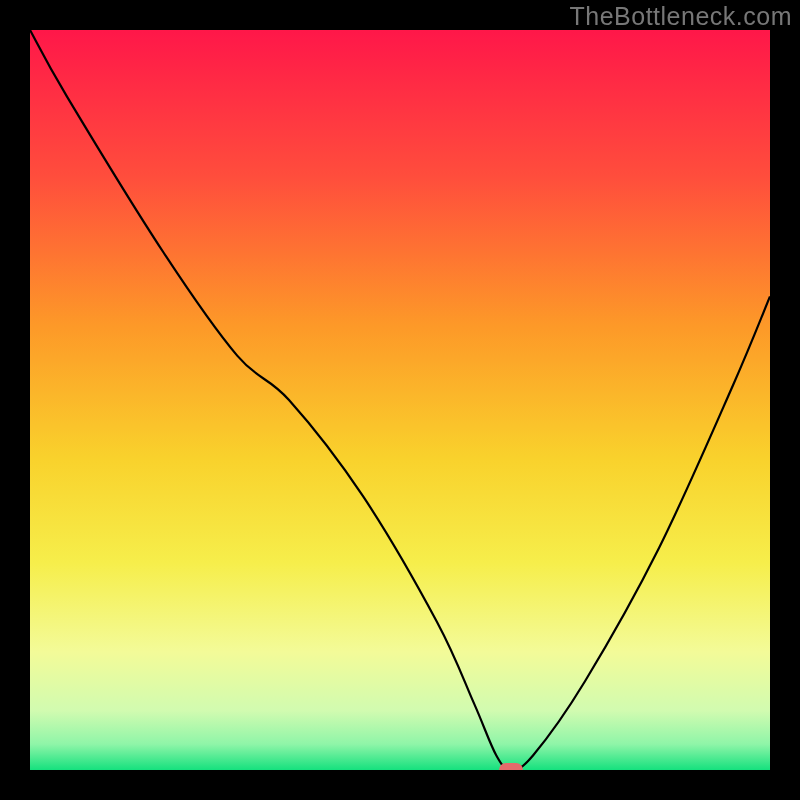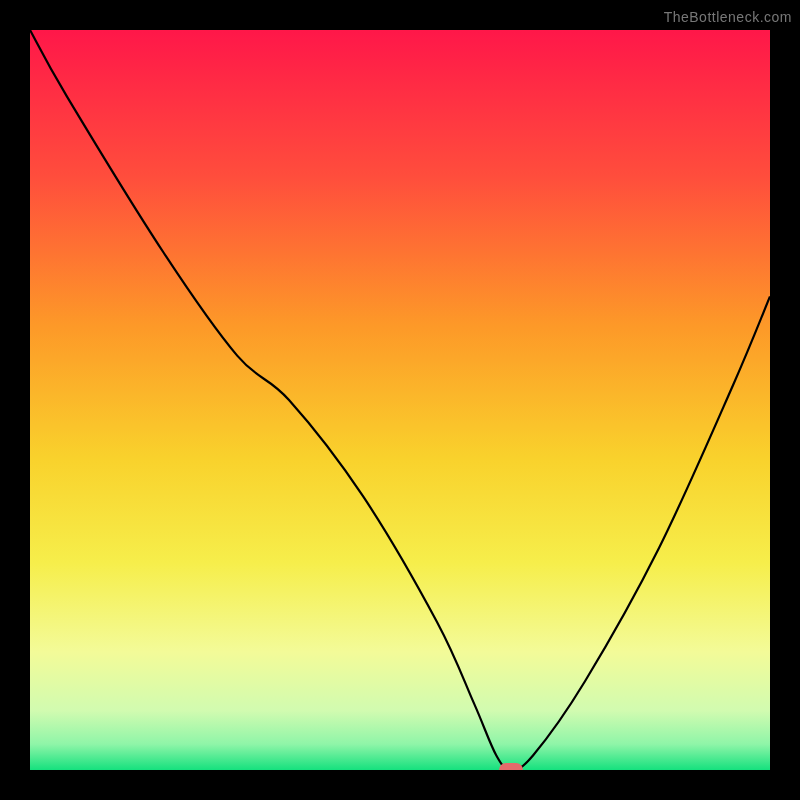--- a/index.html
+++ b/index.html
@@ -12,24 +12,24 @@
     overflow: hidden;
   }
   .frame {
     position: relative;
     width: 800px;
     height: 800px;
     background: #000;
   }
   .watermark {
     position: absolute;
-    top: 9px;
+    top: 2px;
     right: 8px;
     color: #777;
-    font-size: 14px;
+    font-size: 25px;
     font-weight: 500;
     letter-spacing: 0.5px;
     z-index: 5;
   }
   .plot-area {
     position: absolute;
     left: 30px;
     top: 30px;
     width: 740px;
     height: 740px;

